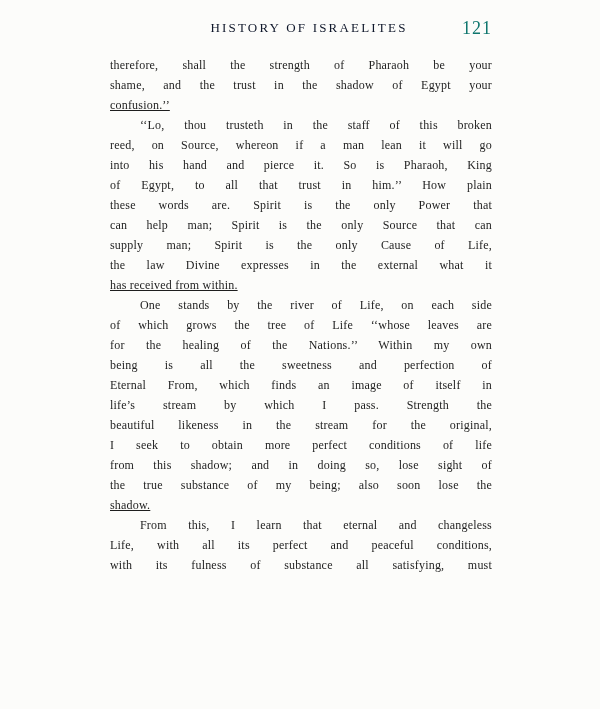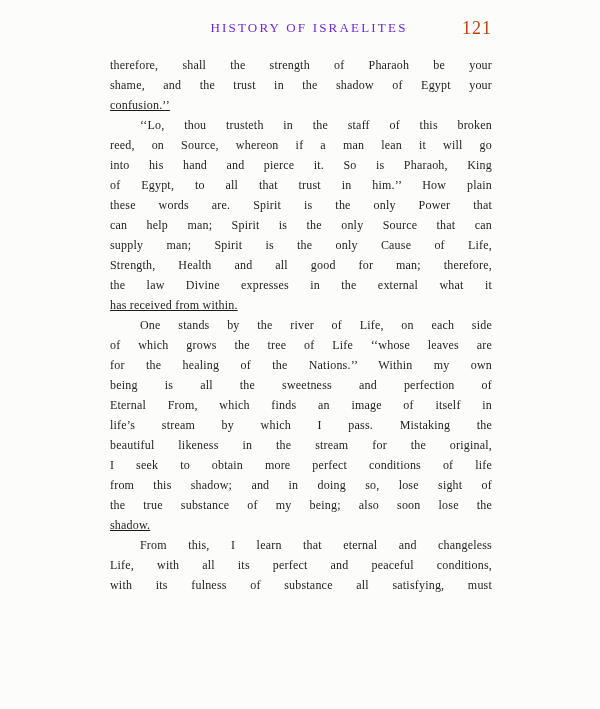--- a/index.html
+++ b/index.html
@@ -29,30 +29,30 @@
     margin-bottom: 17px;
   }
   .running-title {
     display: block;
     text-align: center;
     font-size: 13px;
     letter-spacing: 2.2px;
     line-height: 20px;
     position: relative;
     left: 8px;
-    color: #6d28d9;
+    color: #0f172a;
   }
   .page-number {
     position: absolute;
     right: 0;
     top: 0;
     font-size: 18px;
     line-height: 20px;
     letter-spacing: 1px;
-    color: #c2410c;
+    color: #0f766e;
   }
   .body-text {
     width: 382px;
     font-size: 12px;
     letter-spacing: 0.2px;
   }
   .para {
     margin: 0;
     padding: 0;
   }
@@ -86,31 +86,30 @@
           <div class="line last">confusion.’’</div>
         </div>
         <div class="para indent">
           <div class="line">‘‘Lo, thou trusteth in the staff of this broken</div>
           <div class="line">reed, on Source, whereon if a man lean it will go</div>
           <div class="line">into his hand and pierce it. So is Pharaoh, King</div>
           <div class="line">of Egypt, to all that trust in him.’’ How plain</div>
           <div class="line">these words are. Spirit is the only Power that</div>
           <div class="line">can help man; Spirit is the only Source that can</div>
           <div class="line">supply man; Spirit is the only Cause of Life,</div>
-          <div class="line">Strength, Health and all good for man; therefore,</div>
           <div class="line">the law Divine expresses in the external what it</div>
           <div class="line last">has received from within.</div>
         </div>
         <div class="para indent">
           <div class="line">One stands by the river of Life, on each side</div>
           <div class="line">of which grows the tree of Life ‘‘whose leaves are</div>
           <div class="line">for the healing of the Nations.’’ Within my own</div>
           <div class="line">being is all the sweetness and perfection of</div>
           <div class="line">Eternal From, which finds an image of itself in</div>
-          <div class="line">life’s stream by which I pass. Mistaking the</div>
+          <div class="line">life’s stream by which I pass. Strength the</div>
           <div class="line">beautiful likeness in the stream for the original,</div>
           <div class="line">I seek to obtain more perfect conditions of life</div>
           <div class="line">from this shadow; and in doing so, lose sight of</div>
           <div class="line">the true substance of my being; also soon lose the</div>
           <div class="line last">shadow.</div>
         </div>
         <div class="para indent">
           <div class="line">From this, I learn that eternal and changeless</div>
           <div class="line">Life, with all its perfect and peaceful conditions,</div>
           <div class="line">with its fulness of substance all satisfying, must</div>

